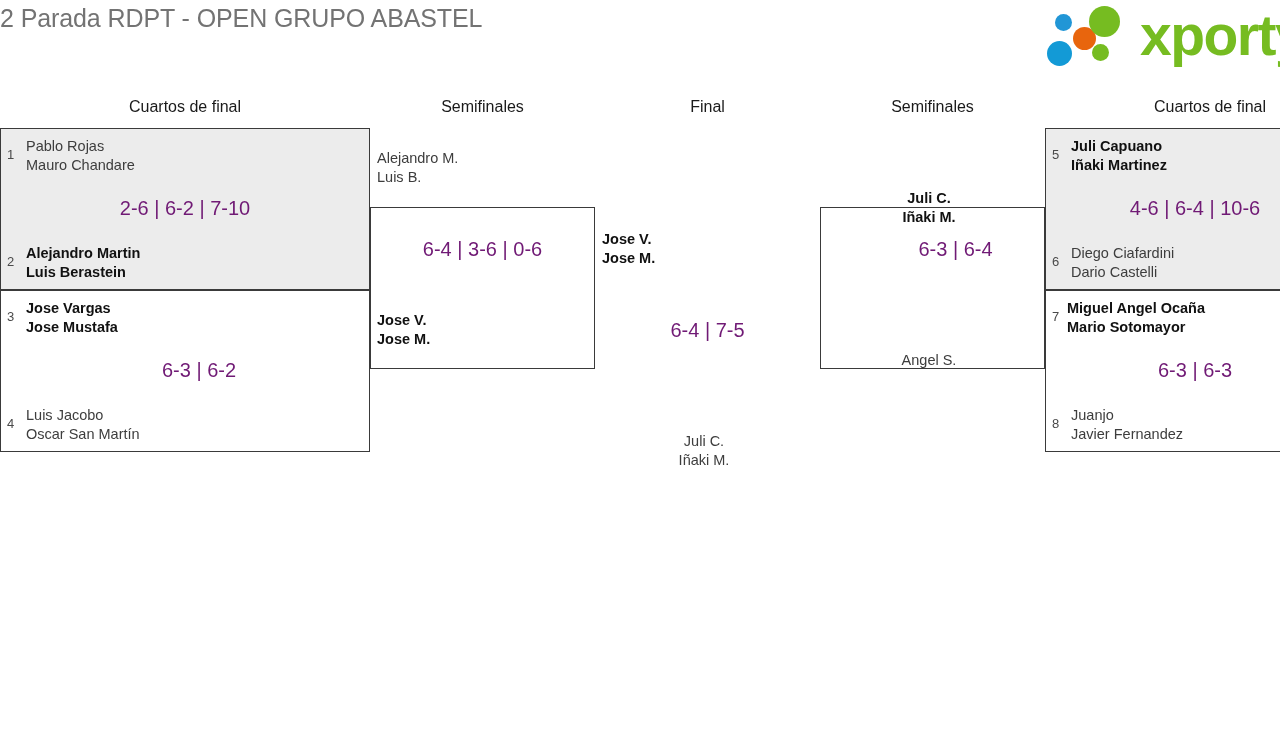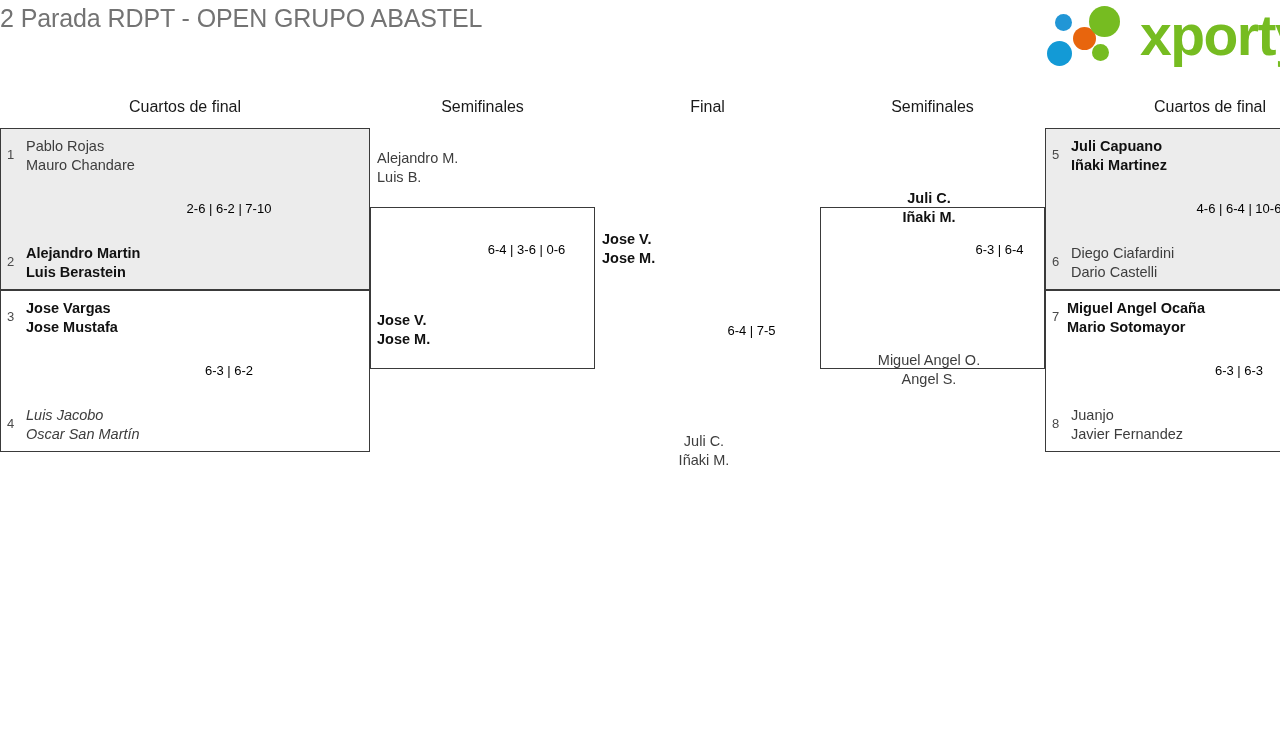--- a/index.html
+++ b/index.html
@@ -91,25 +91,24 @@
   .seed {
     position: absolute;
     font-size: 13px;
     line-height: 16px;
     color: #4a4a4a;
     font-weight: 400;
   }
 
   .score {
     position: absolute;
-    font-size: 13px;
+    font-size: 20px;
     line-height: 19px;
-    color: #000000;
+    color: #701a75;
     white-space: nowrap;
-    margin-left: 44px;
   }
   .score.align-center { text-align: center; }
 </style>
 </head>
 <body>
 
 <div id="header-title">
   <span class="line">2 Parada RDPT - OPEN GRUPO ABASTEL</span>
 </div>
 
@@ -142,23 +141,23 @@
   <span class="pname">Luis Berastein</span>
 </div>
 
 <div class="match-box" style="left:0px; top:290px; width:370px; height:162px;"></div>
 
 <span class="seed" style="left:7px; top:309px;">3</span>
 <div class="player-block winner" style="left:26px; top:299px;">
   <span class="pname">Jose Vargas</span>
   <span class="pname">Jose Mustafa</span>
 </div>
-<div class="score align-center" style="left:0px; top:361px; width:370px;">6-3 | 6-2</div>
+<div class="score align-center" style="left:0px; top:361px; width:370px;padding-left:14px;">6-3 | 6-2</div>
 <span class="seed" style="left:7px; top:416px;">4</span>
-<div class="player-block loser" style="left:26px; top:406px;font-style:italic;">
+<div class="player-block loser" style="left:26px; top:406px;">
   <span class="pname">Luis Jacobo</span>
   <span class="pname">Oscar San Martín</span>
 </div>
 
 <div class="match-box" style="left:370px; top:207px; width:225px; height:162px;"></div>
 
 <div class="player-block loser" style="left:377px; top:149px;">
   <span class="pname">Alejandro M.</span>
   <span class="pname">Luis B.</span>
 </div>
@@ -179,21 +178,20 @@
 </div>
 
 <div class="match-box" style="left:820px; top:207px; width:225px; height:162px;"></div>
 
 <div class="player-block winner align-right" style="left:820px; top:149px; width:218px;">
   <span class="pname">Juli C.</span>
   <span class="pname">Iñaki M.</span>
 </div>
 <div class="score align-center" style="left:820px; top:240px; width:271px;">6-3 | 6-4</div>
 <div class="player-block loser align-right" style="left:820px; top:311px; width:218px;">
-  <span class="pname">Miguel Angel O.</span>
   <span class="pname">Angel S.</span>
 </div>
 
 <div class="match-box shaded" style="left:1045px; top:128px; width:300px; height:162px;"></div>
 
 <span class="seed" style="left:1052px; top:147px;">5</span>
 <div class="player-block winner" style="left:1071px; top:137px;">
   <span class="pname">Juli Capuano</span>
   <span class="pname">Iñaki Martinez</span>
 </div>

